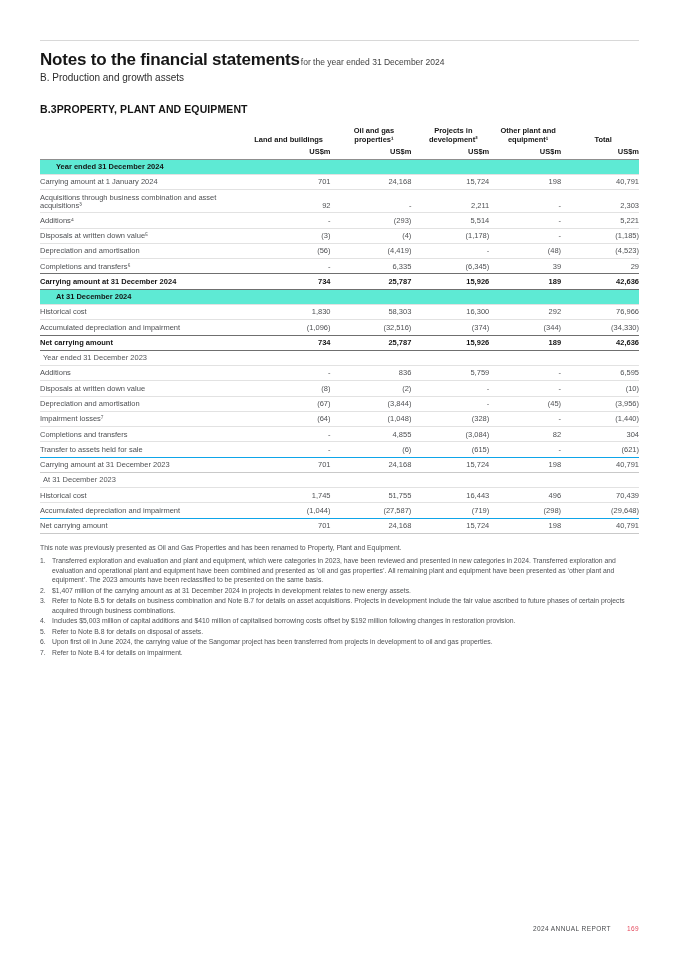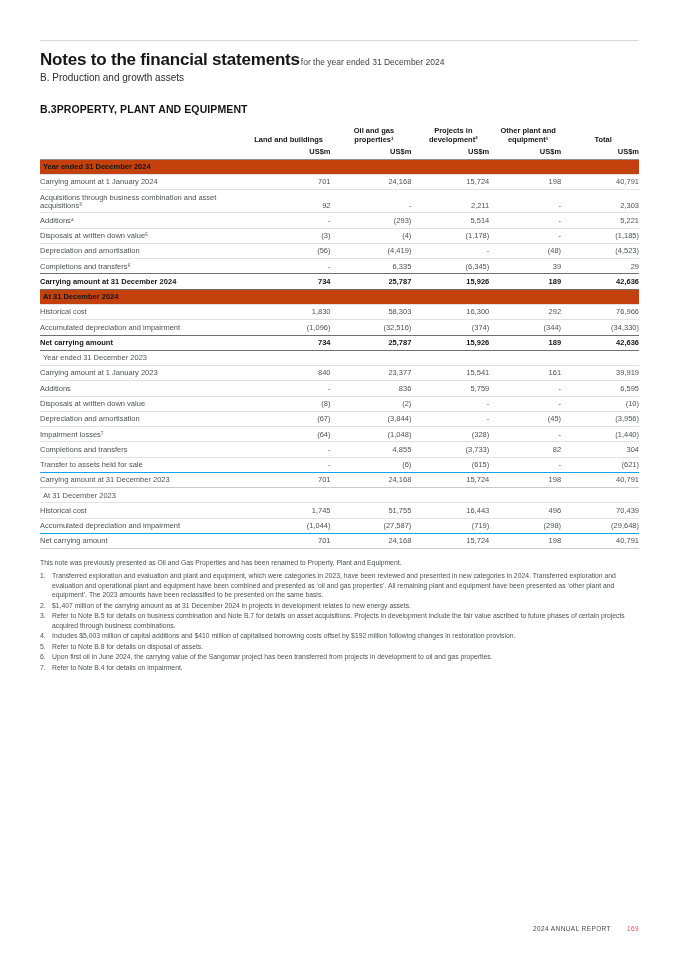--- a/index.html
+++ b/index.html
@@ -27,22 +27,22 @@
 
   thead th { font-size:7.5px; font-weight:700; color:#161616; text-align:center;
              vertical-align:bottom; padding:0 0 1px 6px; line-height:1.25; }
   thead td.unit { font-size:7.5px; font-weight:700; color:#161616; text-align:right;
                   padding:1px 0 3px 6px; }
 
   tbody td { font-size:7.5px; line-height:1.05; padding:3.4px 0 3px 6px; vertical-align:bottom; }
   tbody td.lbl { text-align:left; padding-left:0; }
   tbody td.num { text-align:right; }
   tr.data td { color:#4f5154; border-top:1px solid #e2e2e2; }
-  tr.section-shaded td { background:#c2410c; font-weight:700; color:#141414;
-                         border-top:1px solid #8f8f8f; padding-left:3px; }
+  tr.section-shaded td { background:#5eead4; font-weight:700; color:#141414;
+                         border-top:1px solid #8f8f8f; padding-left:16px; }
   tr.section-plain td { color:#55575a; border-top:1px solid #e2e2e2; padding-left:3px; }
   tr.total-bold td { font-weight:700; color:#141414;
                      border-top:1px solid #6f6f6f; border-bottom:1px solid #6f6f6f; }
   tr.total-plain td { color:#4f5154;
                       border-top:1px solid #0ea5e9; border-bottom:1px solid #c9c9c9; }
 
   .footnotes { margin-top:9px; font-size:6.8px; line-height:1.4; color:#4f5154; }
   .fn-intro { margin-bottom:3.5px; }
   .fn { display:flex; margin-bottom:1px; }
   .fn-num { width:12px; flex:none; }
@@ -179,28 +179,20 @@
           <td class="num">734</td>
           <td class="num">25,787</td>
           <td class="num">15,926</td>
           <td class="num">189</td>
           <td class="num">42,636</td>
         </tr>
         <tr class="section-plain">
           <td class="lbl" colspan="6">Year ended 31 December 2023</td>
         </tr>
         <tr class="data">
-          <td class="lbl">Carrying amount at 1 January 2023</td>
-          <td class="num">840</td>
-          <td class="num">23,377</td>
-          <td class="num">15,541</td>
-          <td class="num">161</td>
-          <td class="num">39,919</td>
-        </tr>
-        <tr class="data">
           <td class="lbl">Additions</td>
           <td class="num">-</td>
           <td class="num">836</td>
           <td class="num">5,759</td>
           <td class="num">-</td>
           <td class="num">6,595</td>
         </tr>
         <tr class="data">
           <td class="lbl">Disposals at written down value</td>
           <td class="num">(8)</td>
@@ -222,21 +214,21 @@
           <td class="num">(64)</td>
           <td class="num">(1,048)</td>
           <td class="num">(328)</td>
           <td class="num">-</td>
           <td class="num">(1,440)</td>
         </tr>
         <tr class="data">
           <td class="lbl">Completions and transfers</td>
           <td class="num">-</td>
           <td class="num">4,855</td>
-          <td class="num">(3,733)</td>
+          <td class="num">(3,084)</td>
           <td class="num">82</td>
           <td class="num">304</td>
         </tr>
         <tr class="data">
           <td class="lbl">Transfer to assets held for sale</td>
           <td class="num">-</td>
           <td class="num">(6)</td>
           <td class="num">(615)</td>
           <td class="num">-</td>
           <td class="num">(621)</td>

